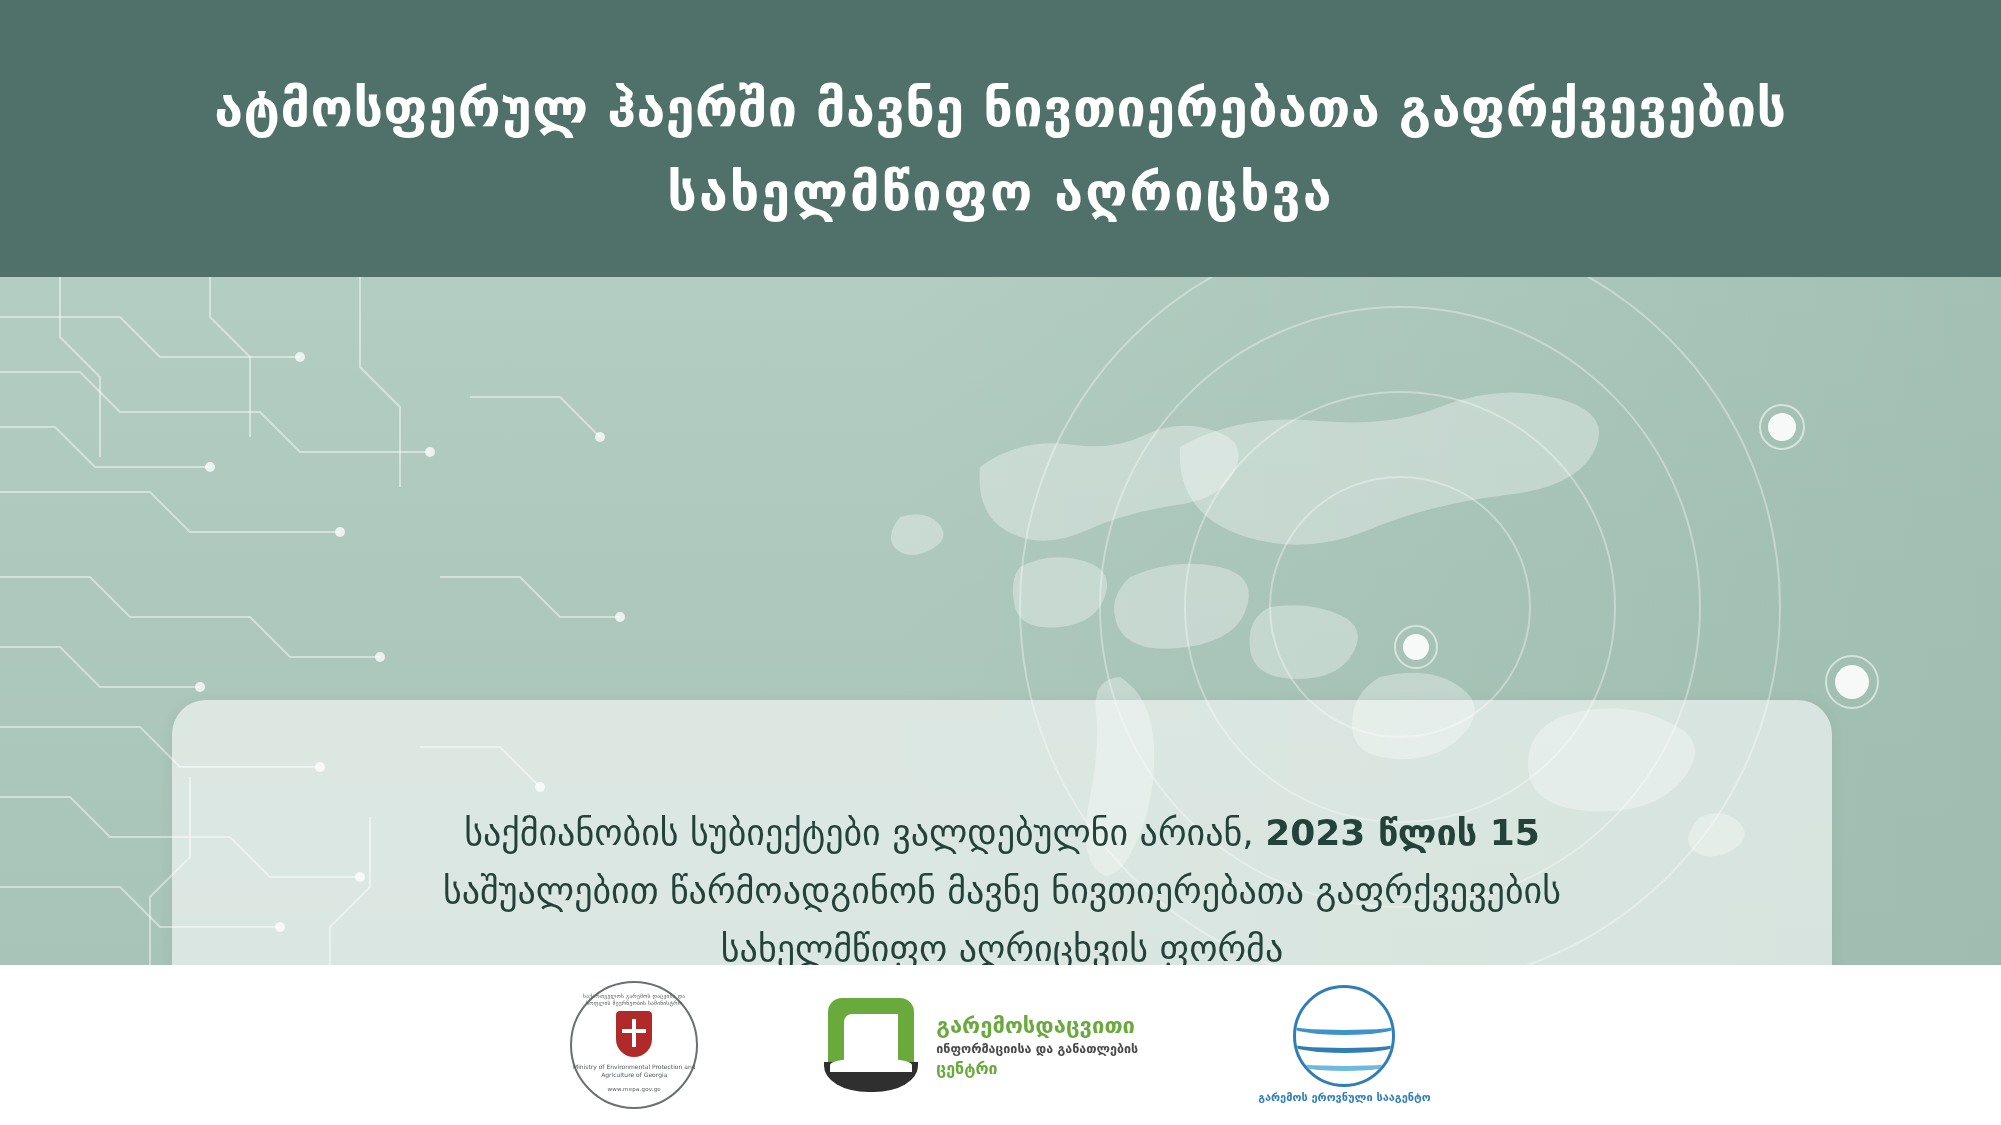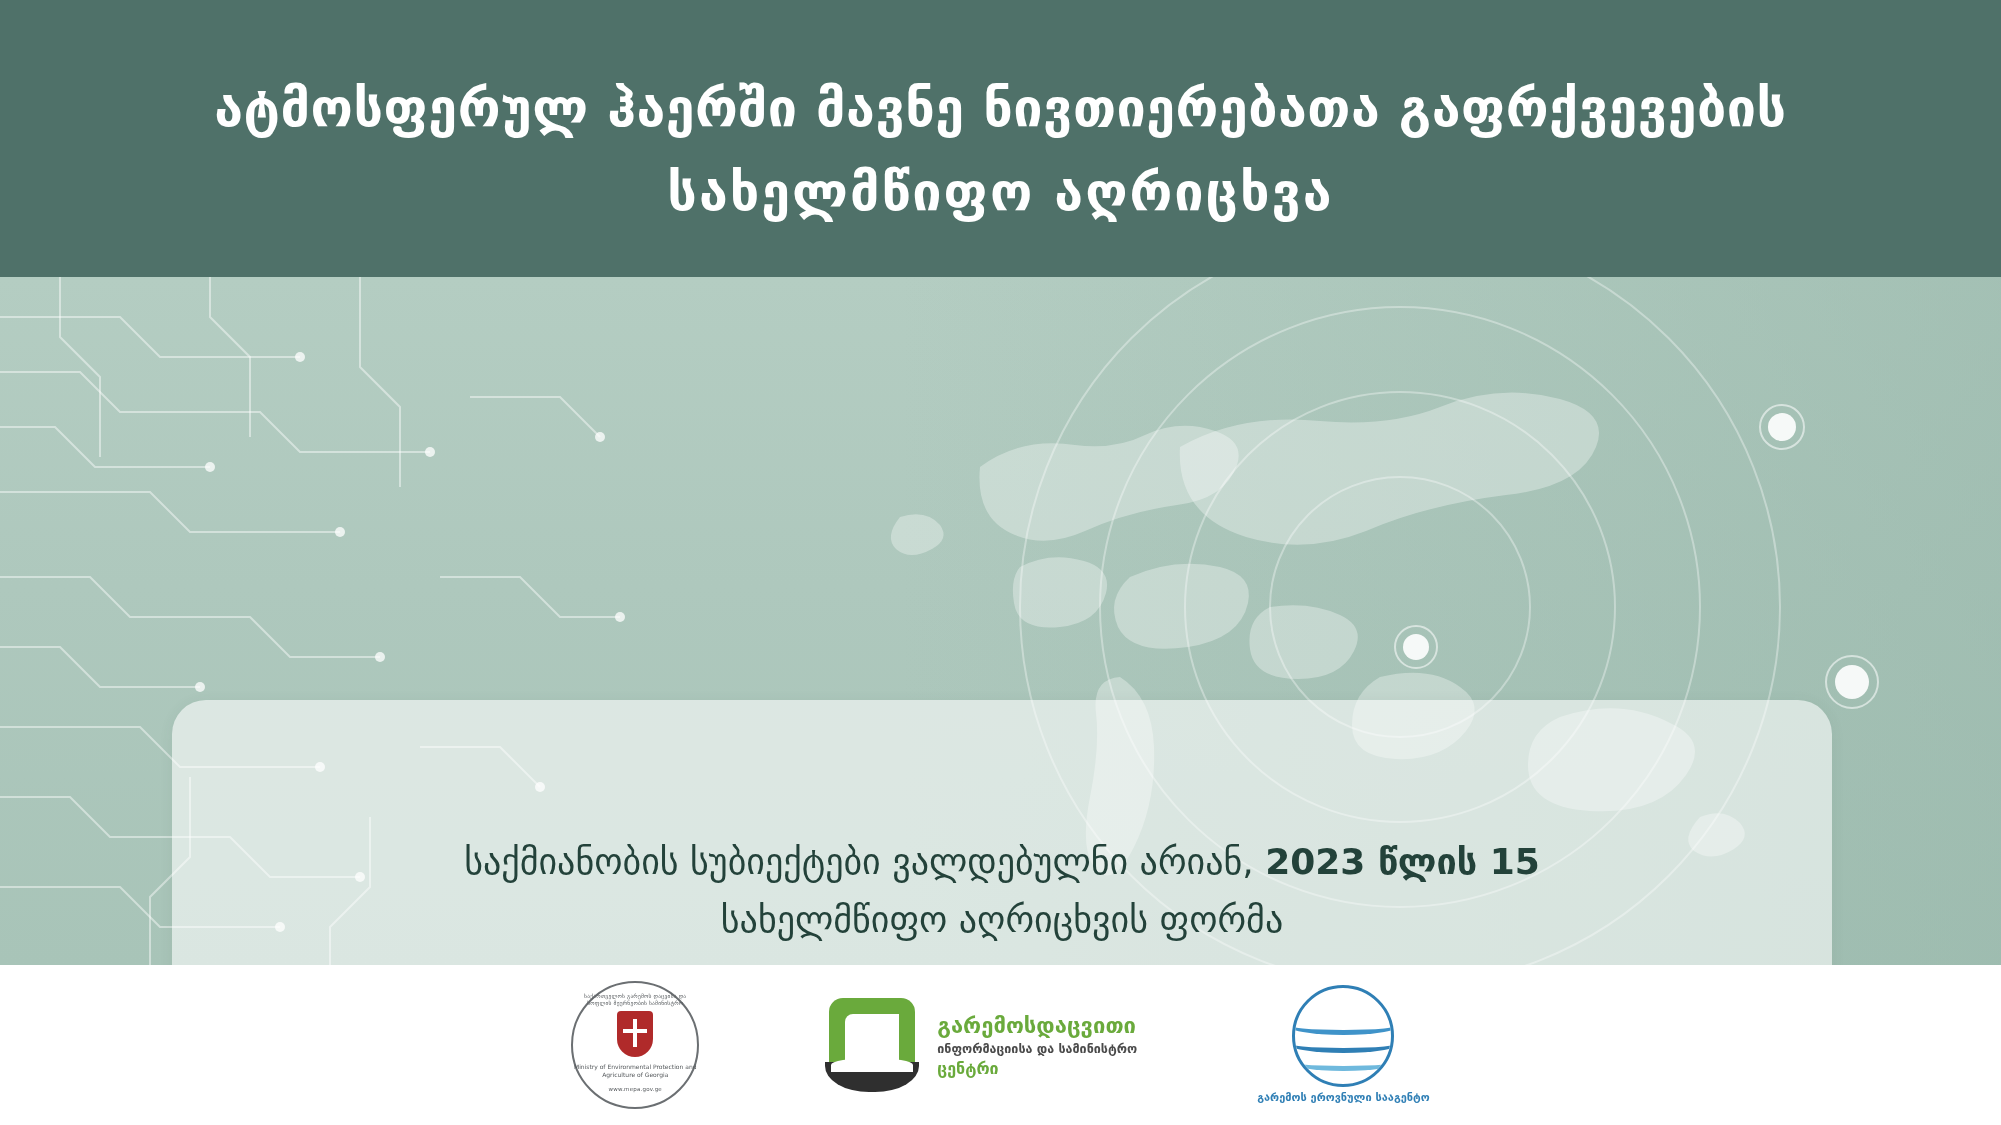--- a/index.html
+++ b/index.html
@@ -331,20 +331,21 @@
         <path d="M1380 400 q50 -12 80 10 q26 18 6 44 q-24 30 -70 28 q-44 -2 -44 -34 q0 -32 28 -48z"></path>
         <path d="M1560 440 q60 -20 110 6 q40 18 16 52 q-28 40 -96 36 q-62 -4 -62 -46 q0 -34 32 -48z"></path>
         <path d="M1700 540 q24 -10 40 6 q12 14 -6 26 q-22 14 -40 2 q-14 -12 6 -34z"></path>
         <path d="M900 240 q26 -8 40 8 q10 14 -8 24 q-22 12 -36 0 q-12 -12 4 -32z"></path>
       </g>
     </svg>
 
     <div class="card">
       <div class="card-text">
         <span class="card-line"><span>საქმიანობის სუბიექტები ვალდებულნი არიან, </span><span class="b">2023 წლის 15</span></span>
+        <span class="card-line">საშუალებით წარმოადგინონ მავნე ნივთიერებათა გაფრქვევების</span>
         <span class="card-line">სახელმწიფო აღრიცხვის ფორმა</span>
       </div>
     </div>
   </div>
 
   <div class="footer">
 
     <div class="logo">
       <div class="logo-gov">
         <div class="ring"></div>
@@ -355,21 +356,21 @@
       </div>
     </div>
 
     <div class="logo logo-eiec">
       <div class="eiec-mark">
         <div class="blk"></div>
         <div class="book"></div>
       </div>
       <div class="eiec-text">
         <div class="eiec-t1">გარემოსდაცვითი</div>
-        <div class="eiec-t2">ინფორმაციისა და სამინისტრო</div>
+        <div class="eiec-t2">ინფორმაციისა და განათლების</div>
         <div class="eiec-t3">ცენტრი</div>
       </div>
     </div>
 
     <div class="logo logo-water">
       <div class="water-mark">
         <div class="w1"></div>
         <div class="w2"></div>
         <div class="w3"></div>
       </div>

